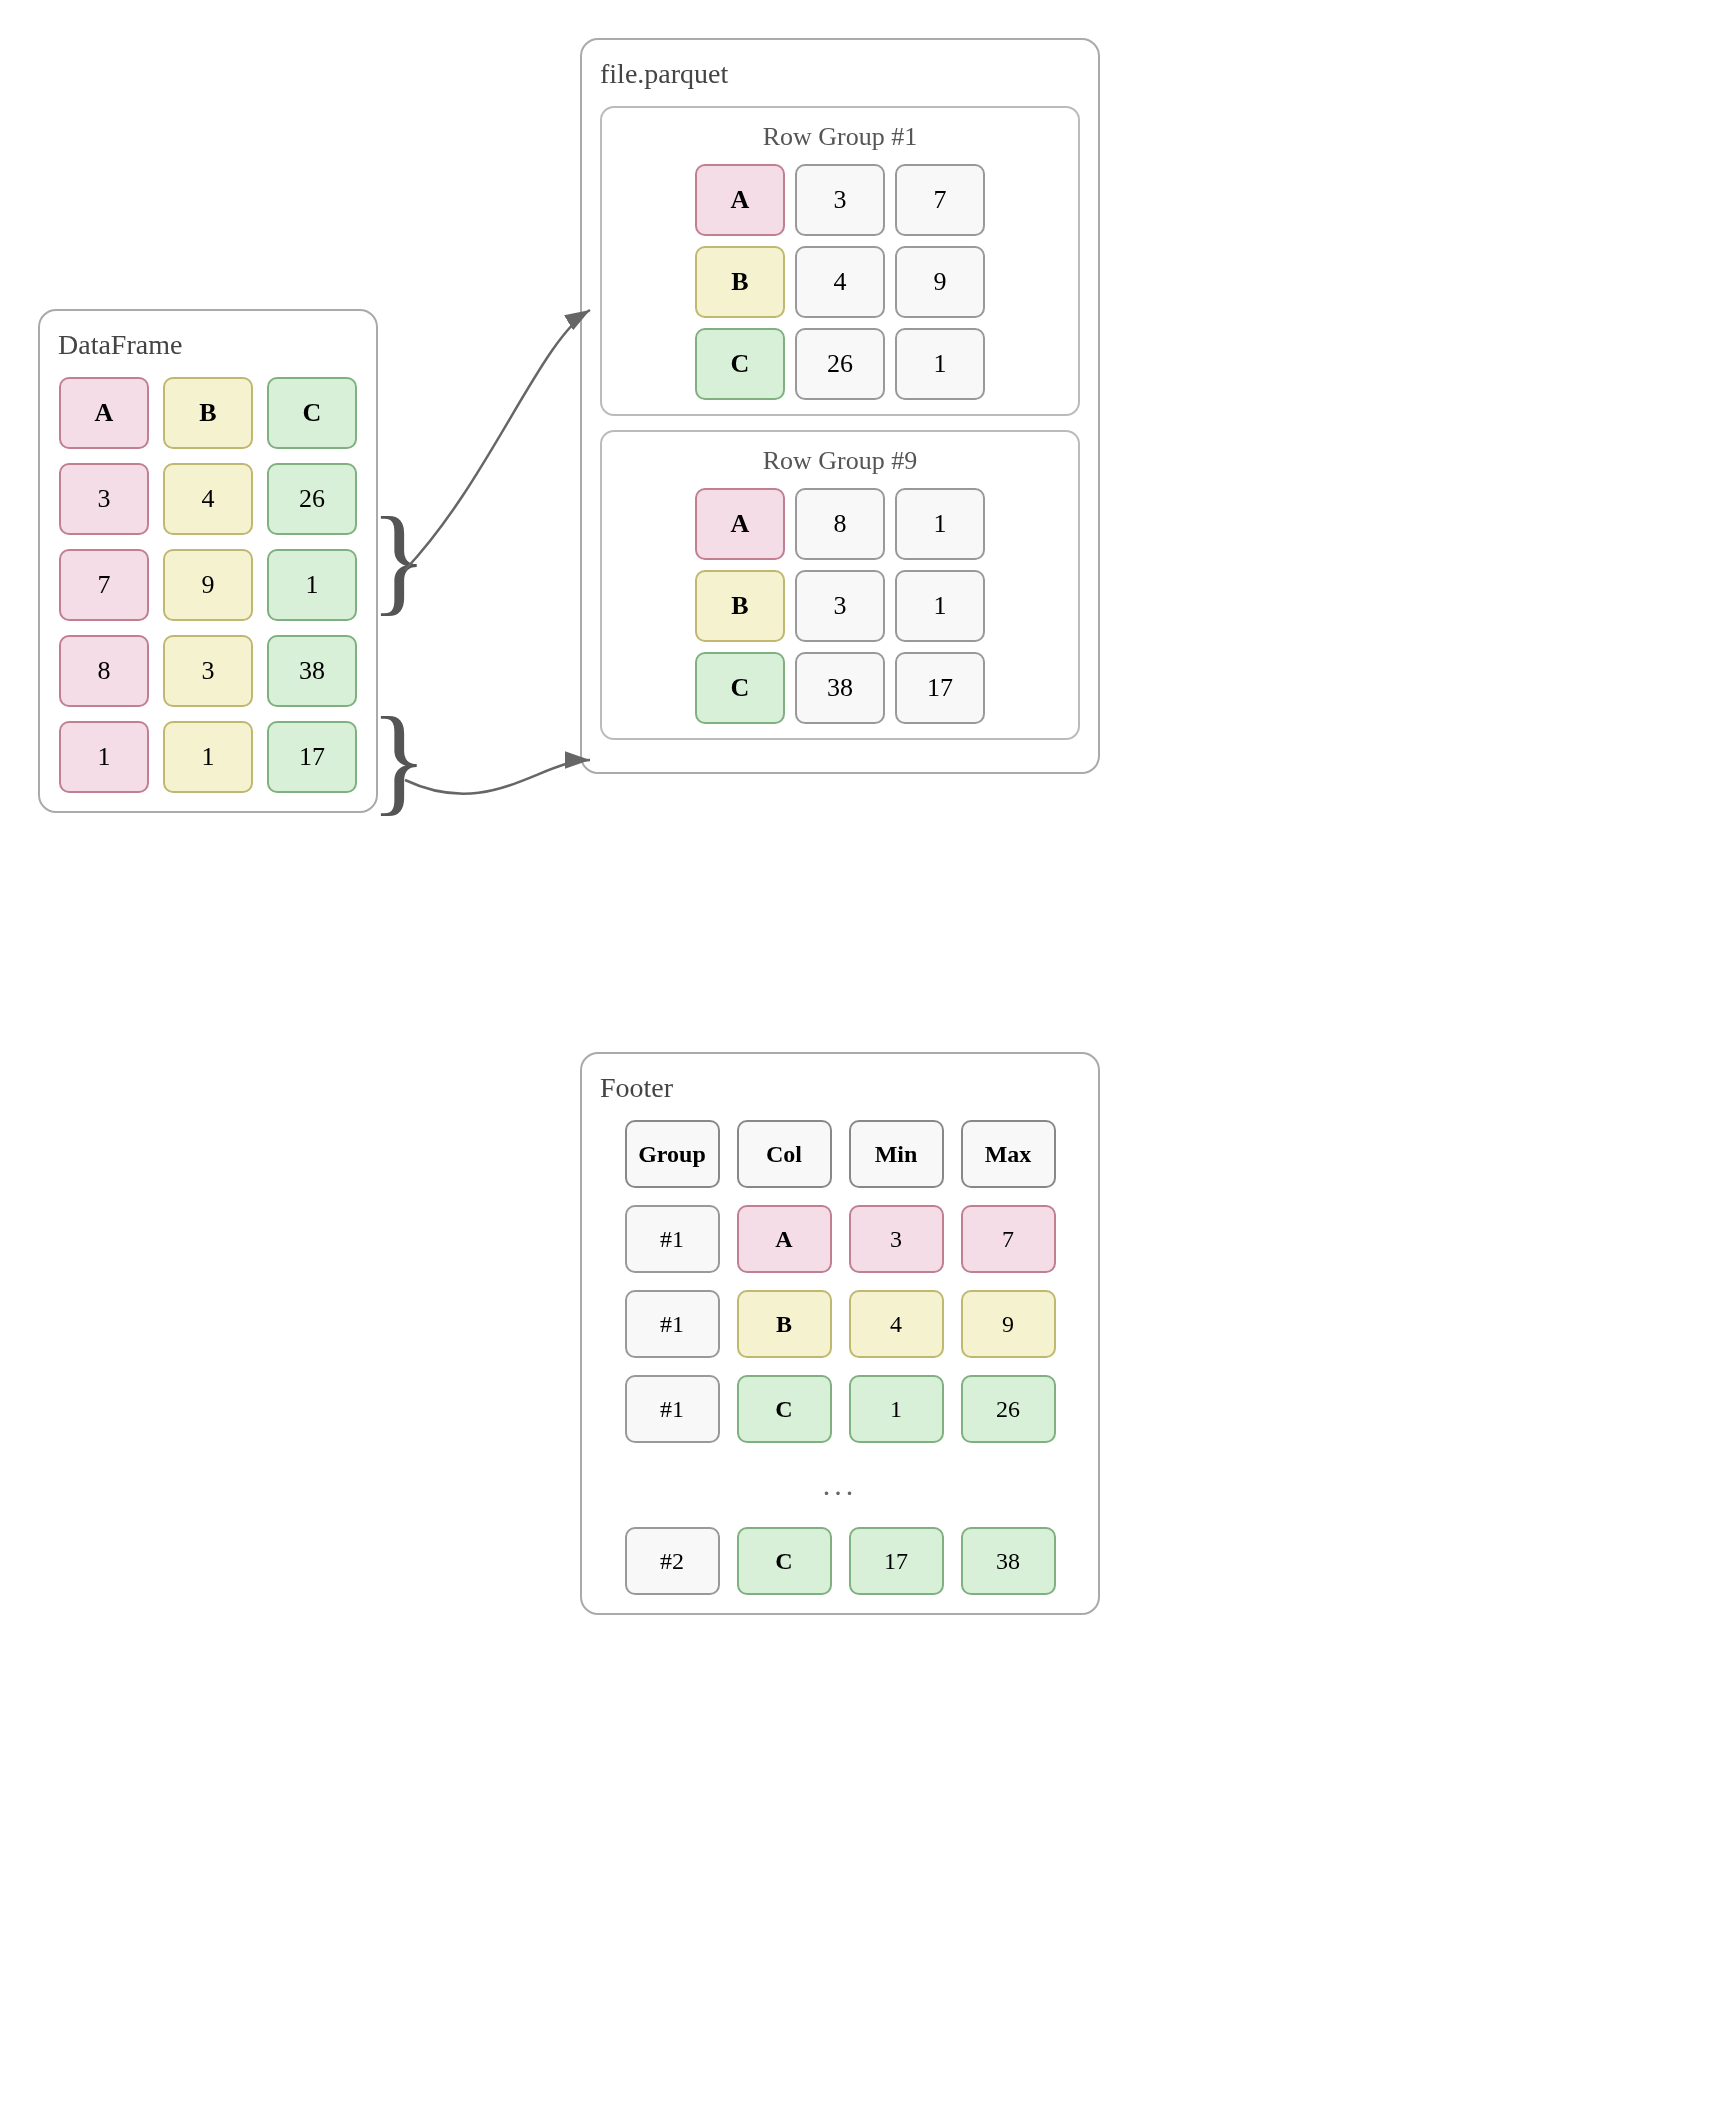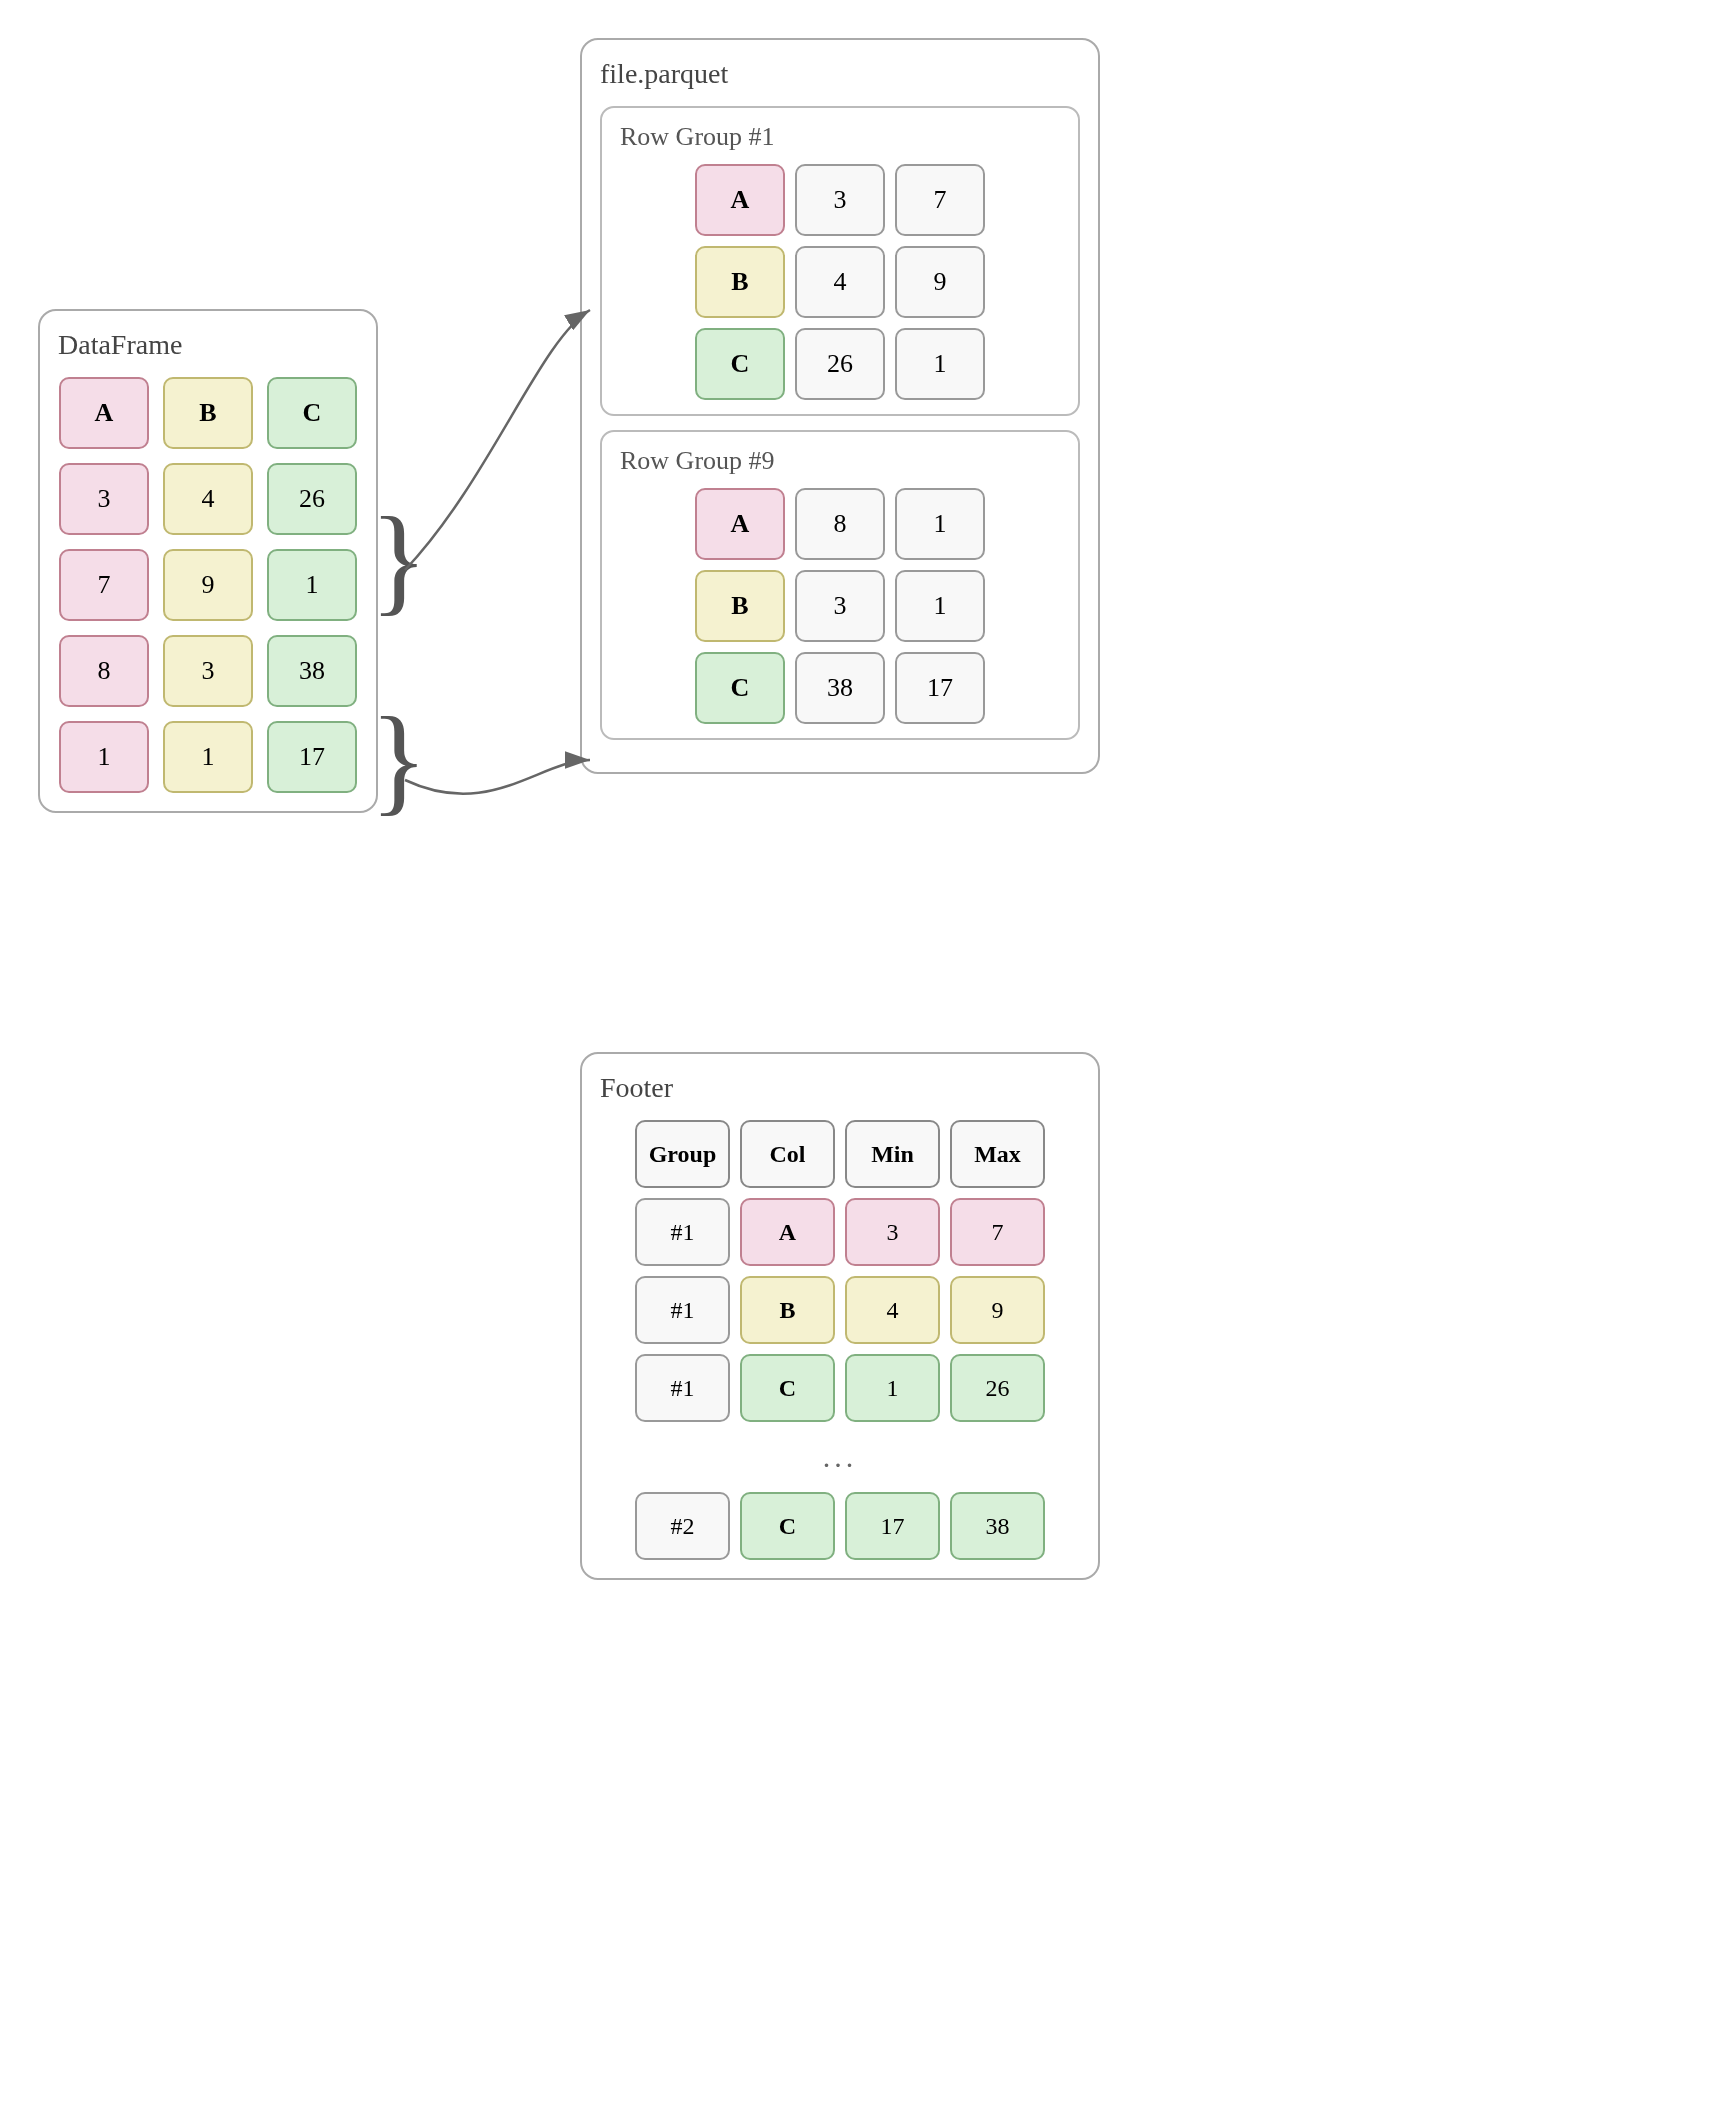--- a/index.html
+++ b/index.html
@@ -71,20 +71,21 @@
     
     .row-group-panel {
       border: 2px solid #bbb;
       border-radius: 14px;
       padding: 14px 18px;
       margin-bottom: 14px;
       background: #fff;
     }
 
     .row-group-title {
+      text-align: center;
       font-size: 26px;
       color: #555;
       margin-bottom: 12px;
     }
 
     .rg-grid {
       display: grid;
       grid-template-columns: repeat(3, 90px);
       gap: 10px;
       justify-content: center;
@@ -94,21 +95,21 @@
     #footer-panel {
       left: 580px;
       top: 1040px;
       width: 520px;
       margin-top: 12px;
     }
 
     .footer-grid {
       display: grid;
       grid-template-columns: repeat(4, 95px);
-      gap: 10px;
+      gap: 17px;
       justify-content: center;
     }
 
     .footer-grid .cell {
       width: 95px;
       height: 68px;
       font-size: 24px;
     }
 
     .ellipsis-row {

